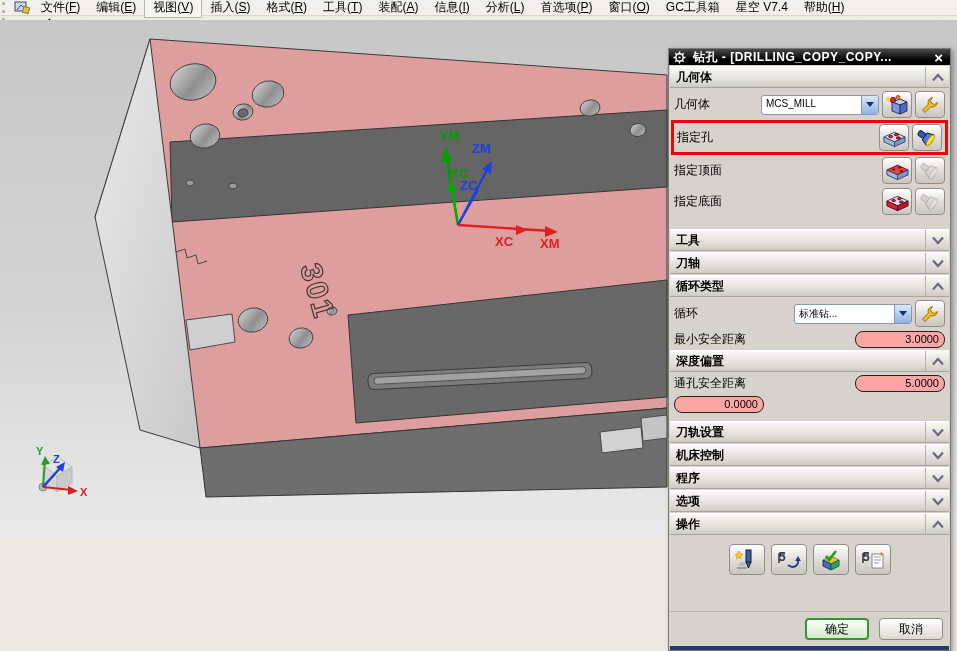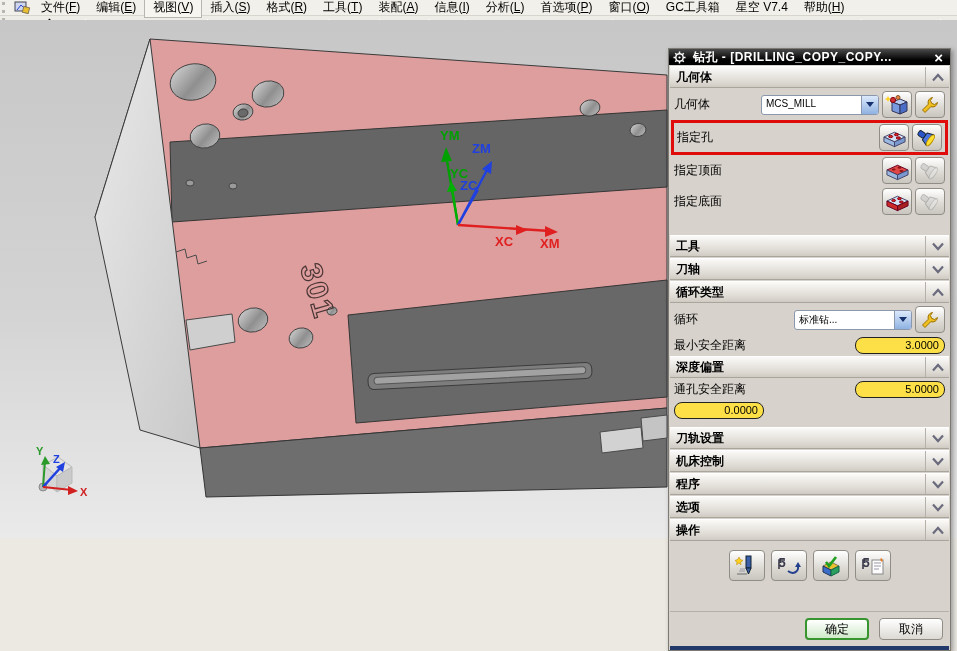--- a/index.html
+++ b/index.html
@@ -47,21 +47,21 @@
   .dlg-title .txt { flex:1; white-space:nowrap; overflow:hidden; font-size:12px; padding-left:4px; }
   .dlg-close { width:22px; height:18px; display:flex; align-items:center; justify-content:center; color:#fff; font-weight:bold; font-size:15px; line-height:1; }
   .dlg-body { flex:1; display:flex; flex-direction:column; padding:1px 1px 0 1px; overflow:hidden; }
   .sec-hdr { height:22px; flex:0 0 auto; display:flex; align-items:center; background:linear-gradient(#fbfaf8,#dbd7d0 80%,#cfcbc3); border-top:1px solid #fff; border-bottom:1px solid #a9a49c; margin-bottom:1px; }
   .sec-hdr .lbl { font-weight:bold; padding-left:6px; flex:1; }
   .sec-hdr .chev { width:24px; align-self:stretch; border-left:1px solid #b5b1a9; display:flex; align-items:center; justify-content:center; }
   .drow { display:flex; align-items:center; padding:2px 4px; flex:0 0 auto; }
   .drow .lbl { flex:1; }
   .ibtn { width:30px; height:27px; border:1px solid #8f8d86; border-radius:4px; background:linear-gradient(#ffffff,#dcd9d3 60%,#c9c6bf); display:flex; align-items:center; justify-content:center; margin-left:3px; flex:0 0 auto; }
   .hl-red { border:3px solid #e00b0b; margin:0 1px; padding:1px 3px; }
-  .field { width:90px; height:17px; border:1px solid #222; border-radius:8px; background:#fde047; font-size:11px; text-align:right; padding:1px 5px 0 2px; overflow:hidden; white-space:nowrap; }
+  .field { width:90px; height:17px; border:1px solid #222; border-radius:8px; background:#fca5a5; font-size:11px; text-align:right; padding:1px 5px 0 2px; overflow:hidden; white-space:nowrap; }
   .abtn { width:36px; height:31px; border:1px solid #8f8d86; border-radius:4px; background:linear-gradient(#ffffff,#dcd9d3 60%,#c9c6bf); display:flex; align-items:center; justify-content:center; margin:0 3px; }
   .actions { display:flex; justify-content:center; padding:8px 0 10px 0; flex:0 0 auto; }
   .okrow { display:flex; justify-content:flex-end; align-items:center; padding:6px 6px 6px 0; border-top:1px solid #b5b1a9; flex:0 0 auto; }
   .btn-ok { width:64px; height:22px; border:2px solid #37952f; border-radius:4px; background:linear-gradient(#ffffff,#cfeac9); font-size:12px; display:flex; align-items:center; justify-content:center; margin-right:10px; }
   .btn-cancel { width:64px; height:22px; border:1px solid #8f8d86; border-radius:4px; background:linear-gradient(#ffffff,#dcd9d3); font-size:12px; display:flex; align-items:center; justify-content:center; }
   .dlg-foot { height:4px; background:#23386b; flex:0 0 auto; }
   .spacer { flex:1; }
 </style>
 </head>
 <body>
@@ -565,21 +565,21 @@
         <svg width="24" height="22" viewBox="0 0 24 24" class="dim">
             <g transform="rotate(35 12 12)">
               <rect x="1" y="9" width="8" height="6" rx="2" fill="#b9b9b9" stroke="#777"></rect>
               <polygon points="9,7.5 16,5 16,19 9,16.5" fill="#cfcfcf" stroke="#777"></polygon>
               <ellipse cx="16.5" cy="12" rx="2.4" ry="7" fill="#e8e8e8" stroke="#999"></ellipse>
             </g>
           </svg>
       </span>
     </div>
 
-    <div class="drow" style="padding-bottom:20px;">
+    <div class="drow" style="padding-bottom:14px;">
       <span class="lbl">指定底面</span>
       <span class="ibtn">
         <svg width="25" height="22" viewBox="0 0 26 22">
             <polygon points="2,10 13,5 24,10 13,15" fill="#d4e2f4" stroke="#446"></polygon>
             <polygon points="2,10 13,15 13,20 2,15" fill="#cc2828" stroke="#602"></polygon>
             <polygon points="24,10 13,15 13,20 24,15" fill="#a81f1f" stroke="#602"></polygon>
             <ellipse cx="9" cy="9.5" rx="2" ry="1.1" fill="#d22" stroke="#801"></ellipse>
             <ellipse cx="15" cy="7.5" rx="2" ry="1.1" fill="#d22" stroke="#801"></ellipse>
             <ellipse cx="17" cy="11" rx="2" ry="1.1" fill="#d22" stroke="#801"></ellipse>
           </svg>

